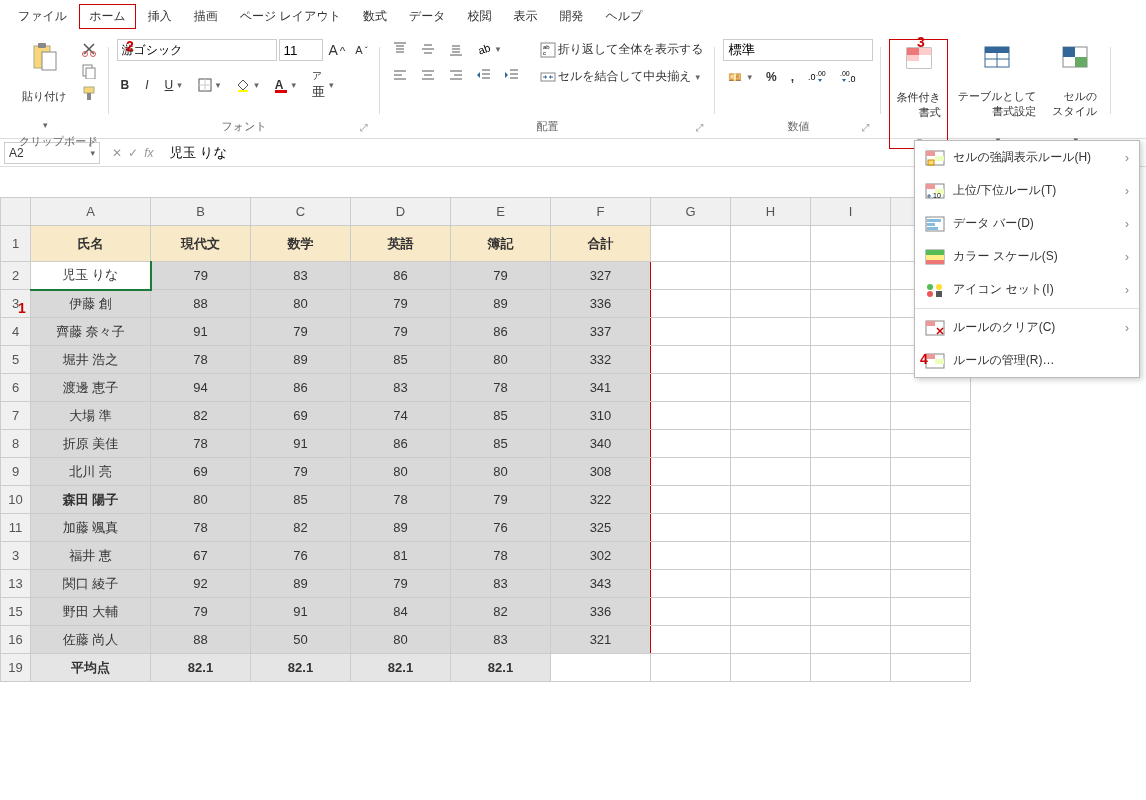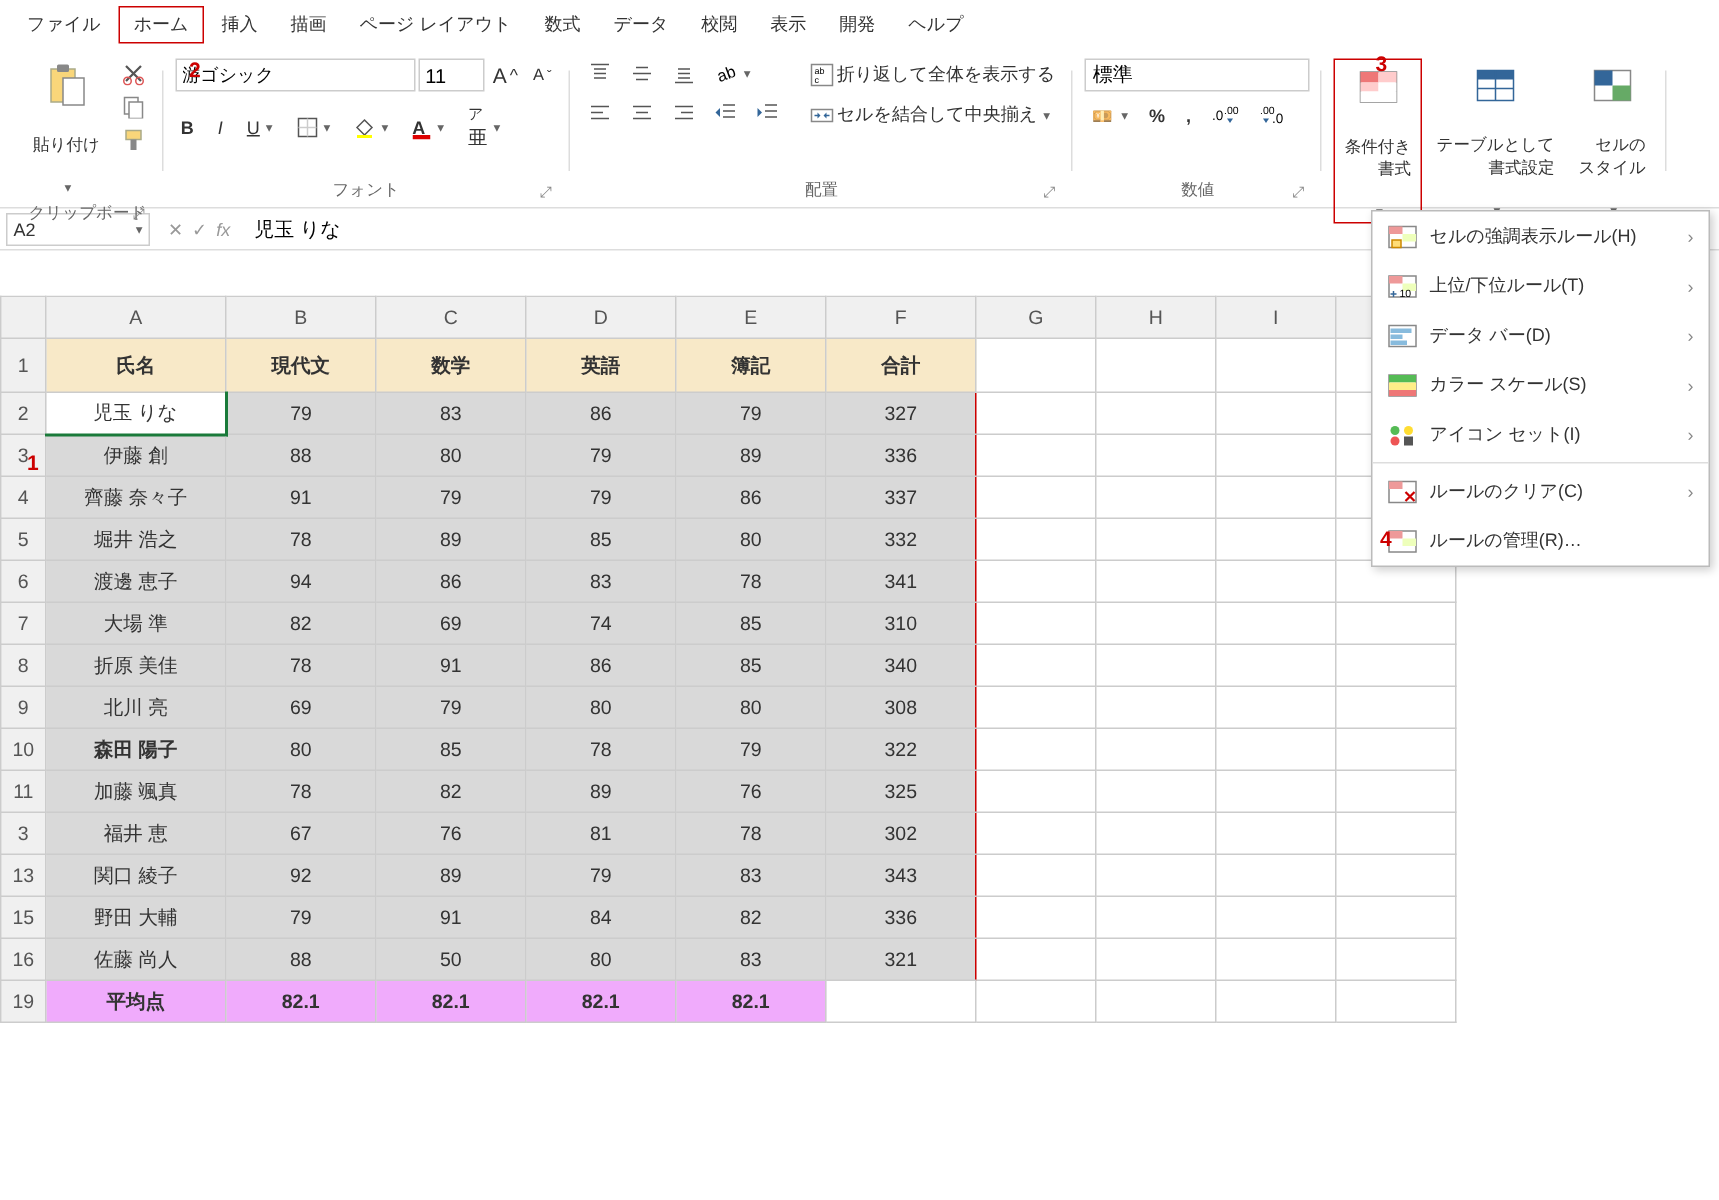--- a/index.html
+++ b/index.html
@@ -37,21 +37,21 @@
 .formula-input { flex: 1; padding: 2px 8px; border: none; outline: none; }
 
 
 .sheet-wrap { position: relative; overflow: auto; height: 600px; }
 table.sheet { border-collapse: collapse; table-layout: fixed; }
 .sheet th, .sheet td { border: 1px solid #ccc; font-size: 13px; text-align: center; height: 28px; }
 .col-head { background: #f0f0f0; font-weight: normal; color: #555; height: 22px; }
 .row-head { background: #f0f0f0; width: 30px; font-weight: normal; color: #555; font-size: 11px; }
 .header-row td { background: #f8e9c8; font-weight: bold; height: 36px; }
 .data-row td { background: #d9d9d9; }
-.avg-row td { background: #f0abfc; font-weight: bold; }
+.avg-row td { background: #e5e5e5; font-weight: bold; }
 .data-row td.name-cell { background: #d9d9d9; }
 .data-row.first td.name-cell { background: #fff; border: 2px solid #1a7a3a; }
 
 
 .dropdown { position: absolute; right: 6px; top: 140px; width: 226px; background: #fff; border: 1px solid #bbb; box-shadow: 2px 2px 6px rgba(0,0,0,0.2); z-index: 10; }
 .dropdown .menu-item { display: flex; align-items: center; gap: 8px; padding: 8px 10px; cursor: pointer; position: relative; }
 .dropdown .sub-arrow { margin-left: auto; color: #888; }
 .dropdown .sep { border-top: 1px solid #ddd; margin: 2px 0; }
 .dropdown .menu-item.hl { outline: 1.5px solid #c00; outline-offset: -1px; }
 .menu-icon { width: 20px; height: 16px; display: inline-flex; align-items: center; justify-content: center; }

